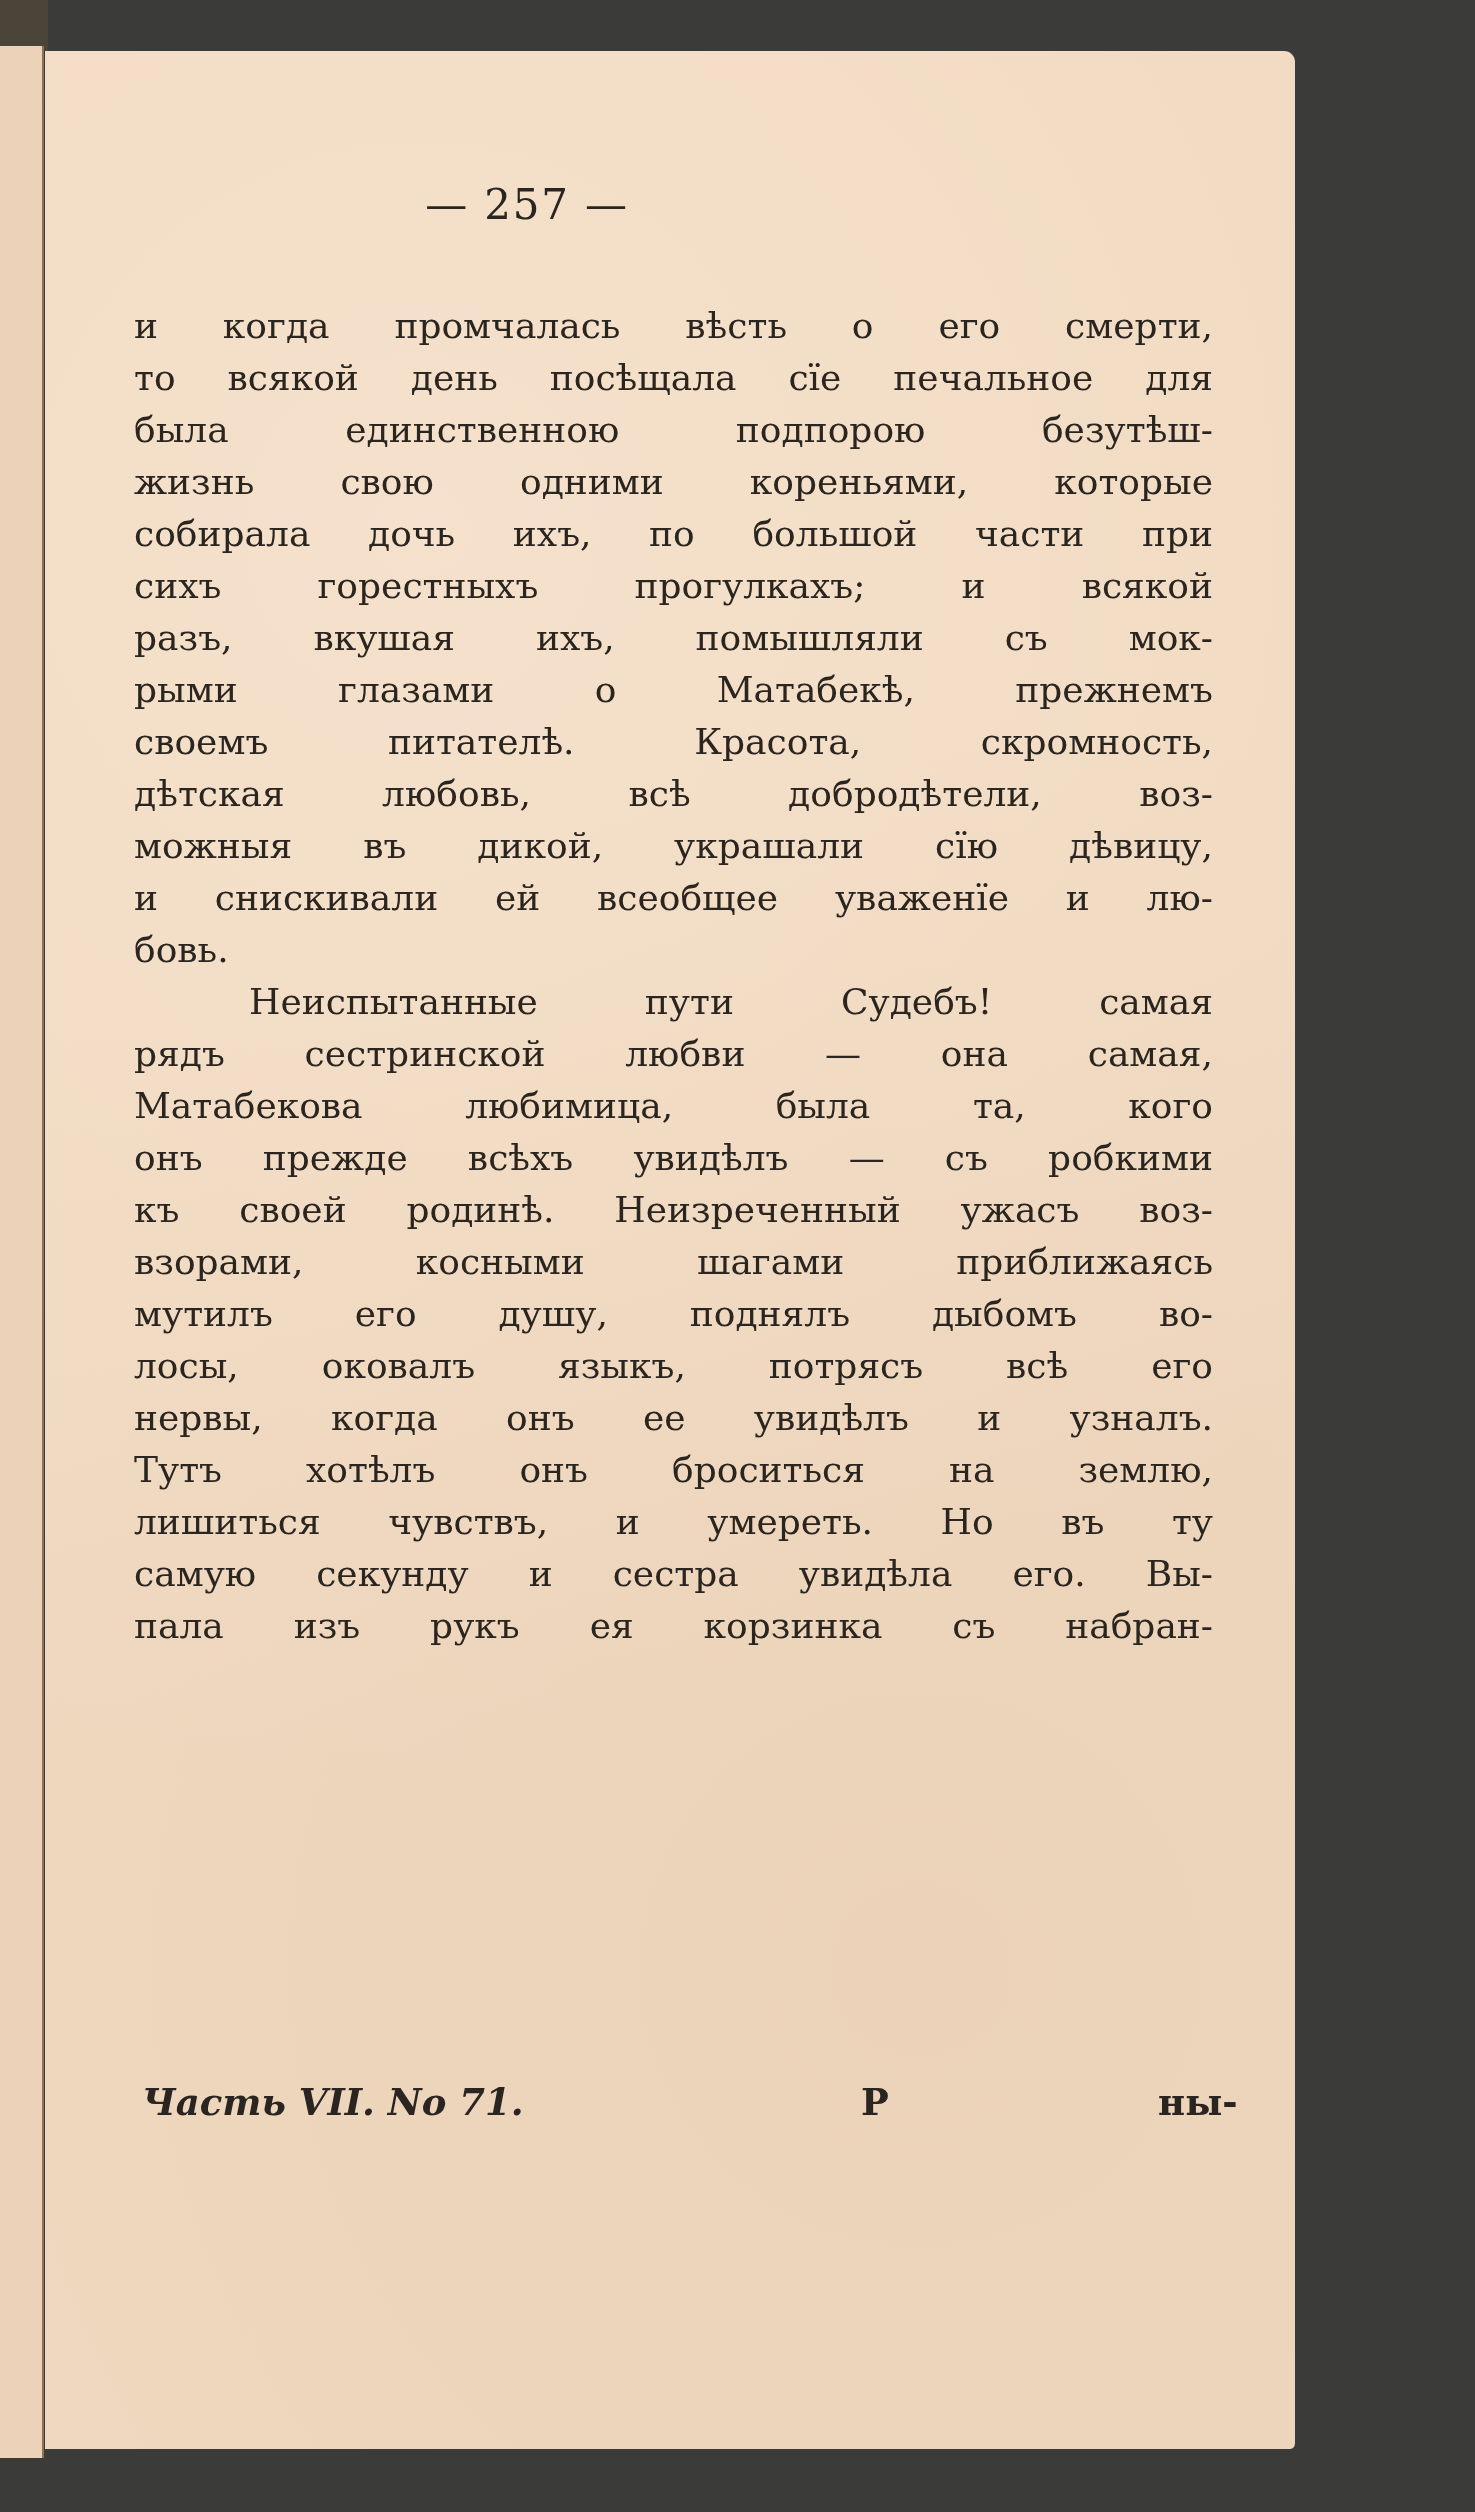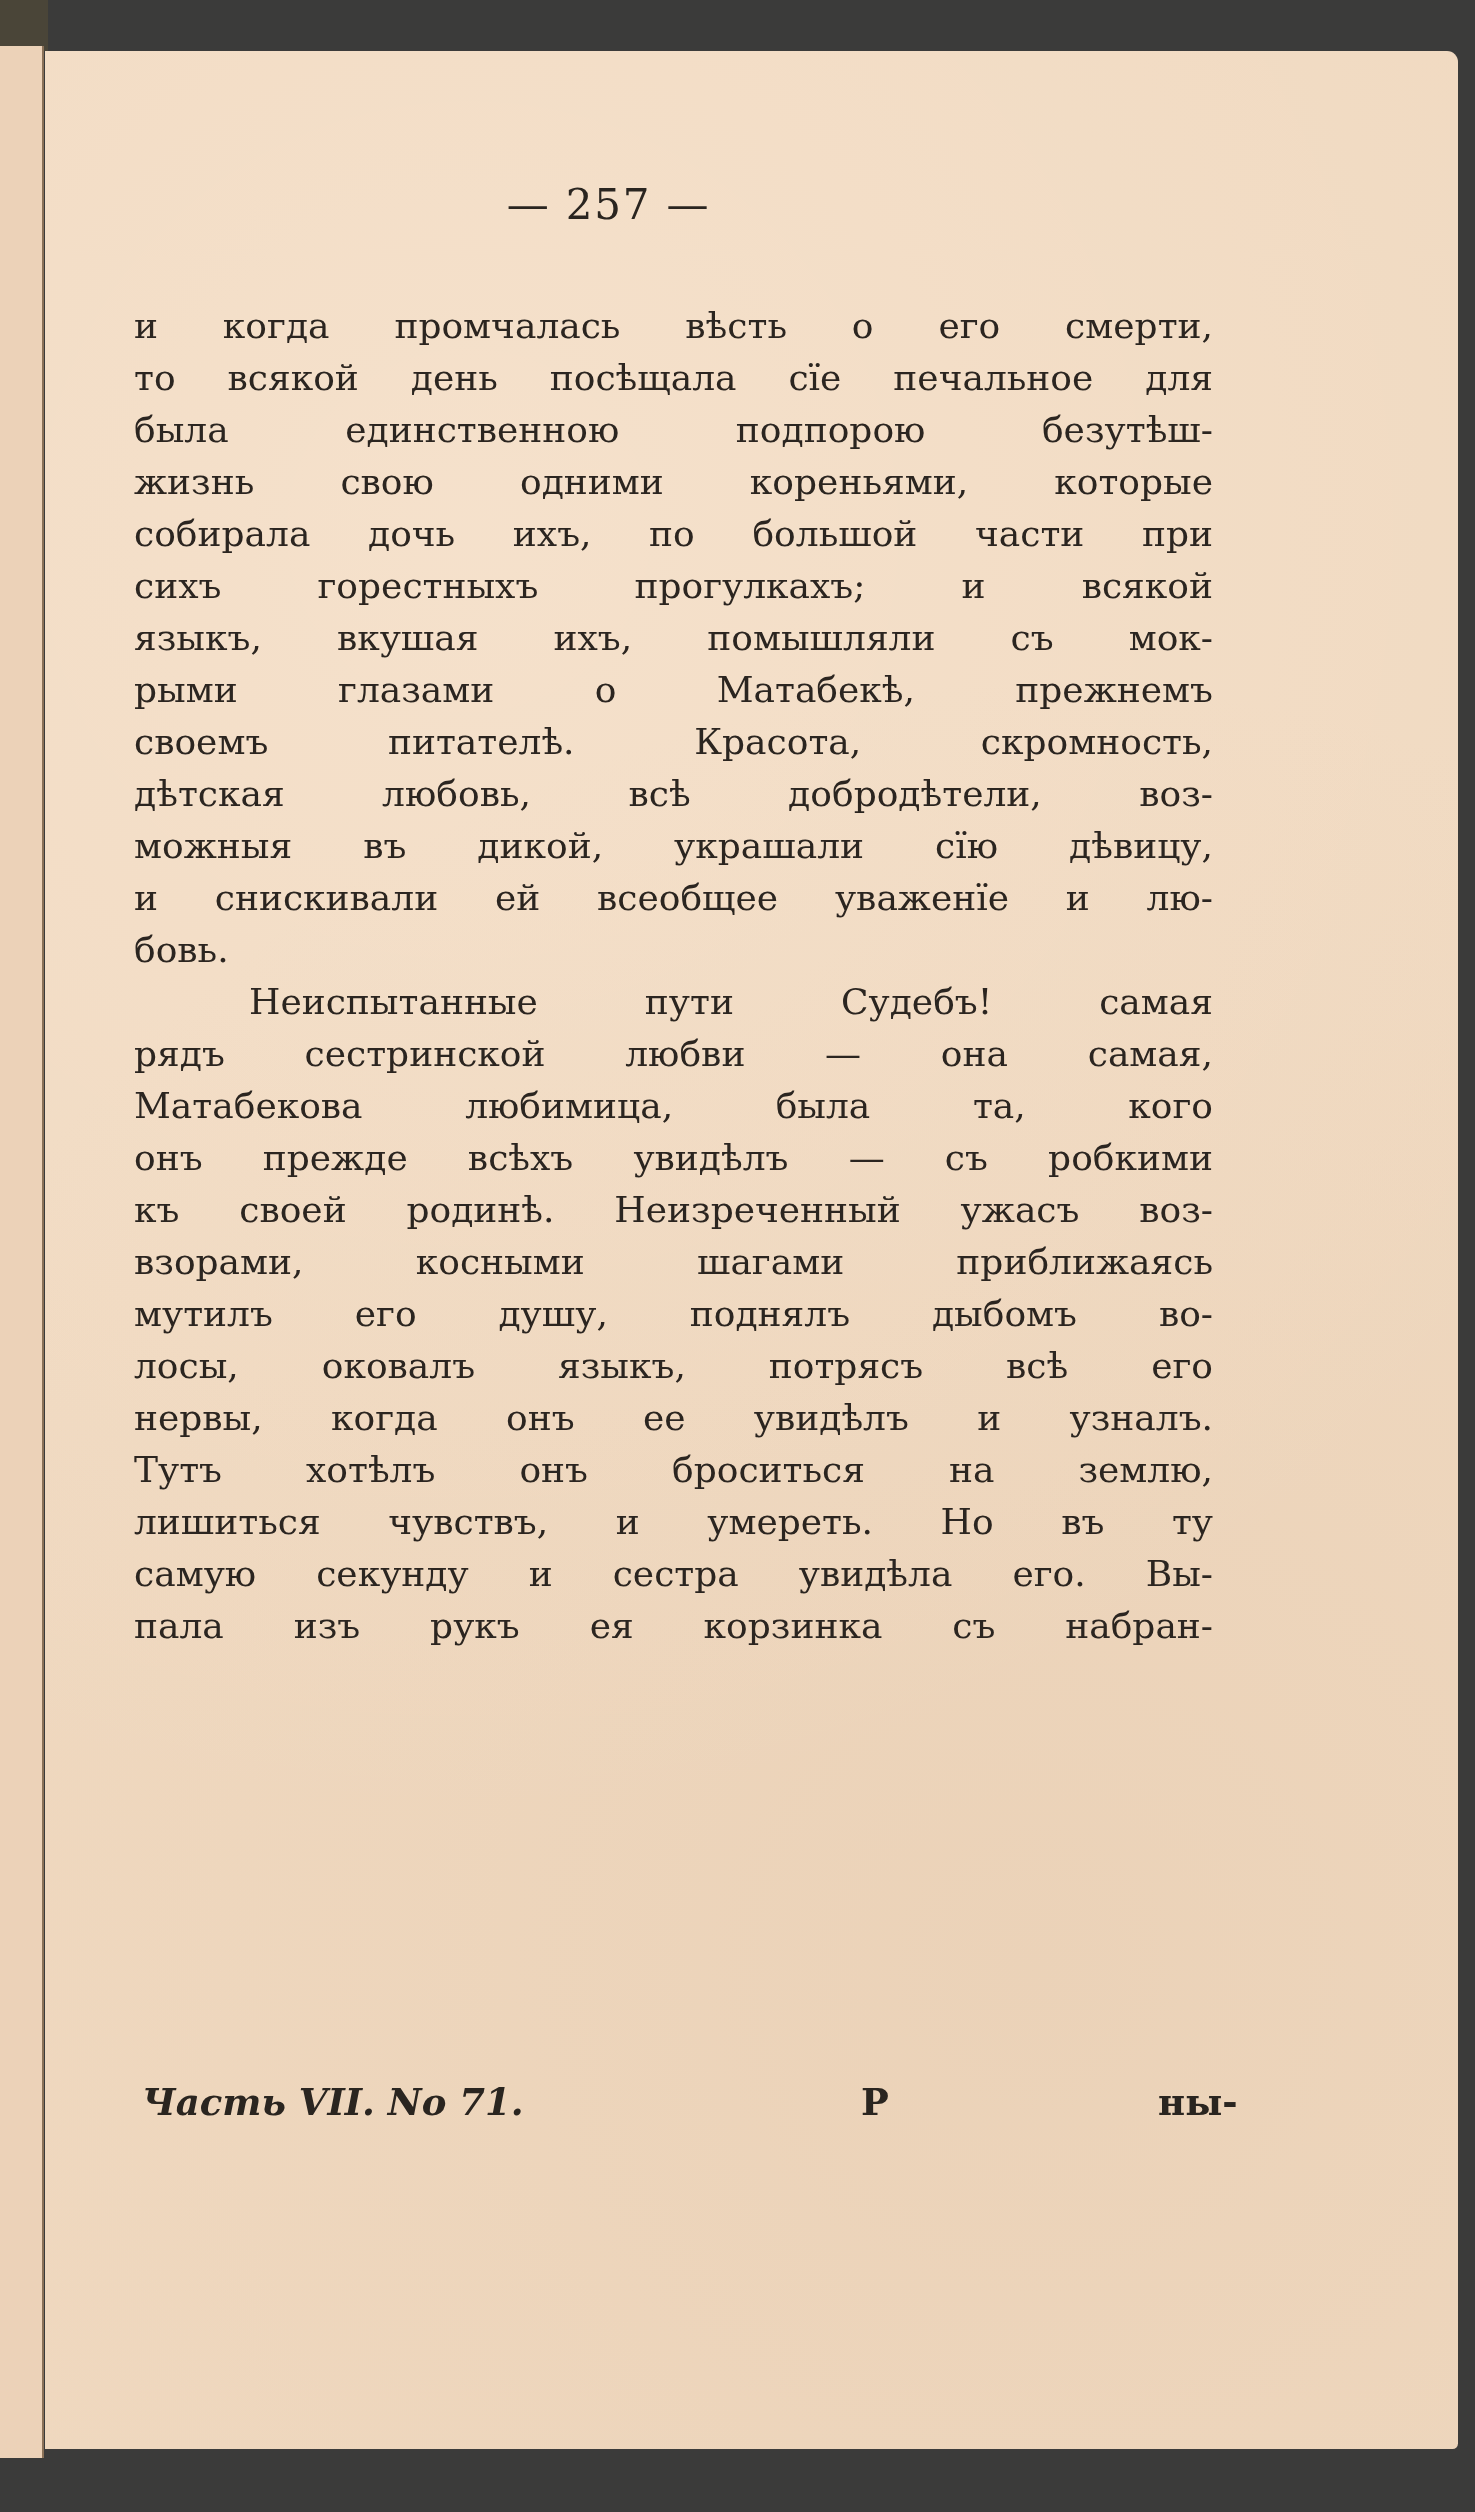--- a/index.html
+++ b/index.html
@@ -11,21 +11,21 @@
   .prev-page {
     position:absolute; left:0; top:46px; width:42px; height:2412px;
     background:#ecd2b8;
     border-right:2.8px solid #8a7158;
   }
   .prev-page-top {
     position:absolute; left:0; top:0; width:48px; height:51px;
     background:#4a4538;
   }
   .page {
-    position:absolute; left:45px; top:51px; width:1413px; height:2398px;
+    position:absolute; left:45px; top:51px; width:1250px; height:2398px;
     background:#f0d9c0;
     border-top-right-radius:11px; border-bottom-right-radius:5.5px;
     background-image:
       radial-gradient(circle at 30% 20%, rgba(255,240,225,0.35), rgba(0,0,0,0) 60%),
       radial-gradient(circle at 70% 80%, rgba(220,190,160,0.25), rgba(0,0,0,0) 60%);
   }
   .page-number {
     position:absolute; left:0; width:100%; top:129px;
     text-align:center; font-size:42px; color:#2a2520;
     font-family:"DejaVu Serif", serif; letter-spacing:1.8px;
@@ -59,21 +59,21 @@
 <div class="page">
   <div class="page-number">— 257 —</div>
 
   <div class="body-text">
     <div class="line">и когда промчалась вѣсть о его смерти,</div>
     <div class="line">то всякой день посѣщала сїе печальное для</div>
     <div class="line">была единственною подпорою безутѣш-</div>
     <div class="line">жизнь свою одними кореньями, которые</div>
     <div class="line">собирала дочь ихъ, по большой части при</div>
     <div class="line">сихъ горестныхъ прогулкахъ; и всякой</div>
-    <div class="line">языкъ, вкушая ихъ, помышляли съ мок-</div>
+    <div class="line">разъ, вкушая ихъ, помышляли съ мок-</div>
     <div class="line">рыми глазами о Матабекѣ, прежнемъ</div>
     <div class="line">своемъ питателѣ. Красота, скромность,</div>
     <div class="line">дѣтская любовь, всѣ добродѣтели, воз-</div>
     <div class="line">можныя въ дикой, украшали сїю дѣвицу,</div>
     <div class="line">и снискивали ей всеобщее уваженїе и лю-</div>
     <div class="line last">бовь.</div>
     <div class="line indent">Неиспытанные пути Судебъ! самая</div>
     <div class="line">рядъ сестринской любви — она самая,</div>
     <div class="line">Матабекова любимица, была та, кого</div>
     <div class="line">онъ прежде всѣхъ увидѣлъ — съ робкими</div>

